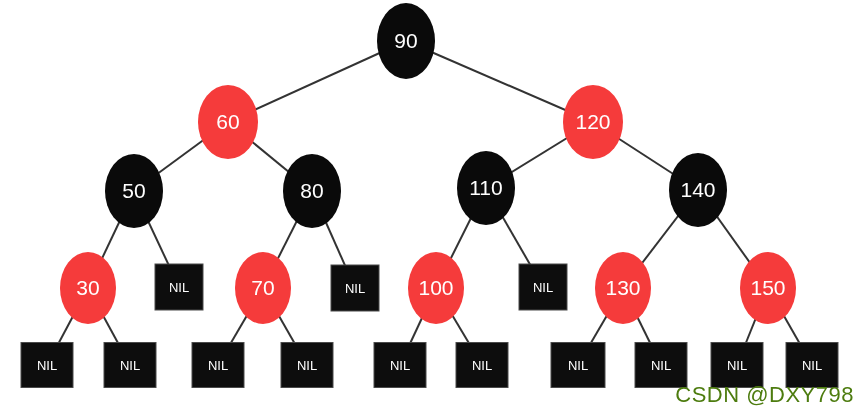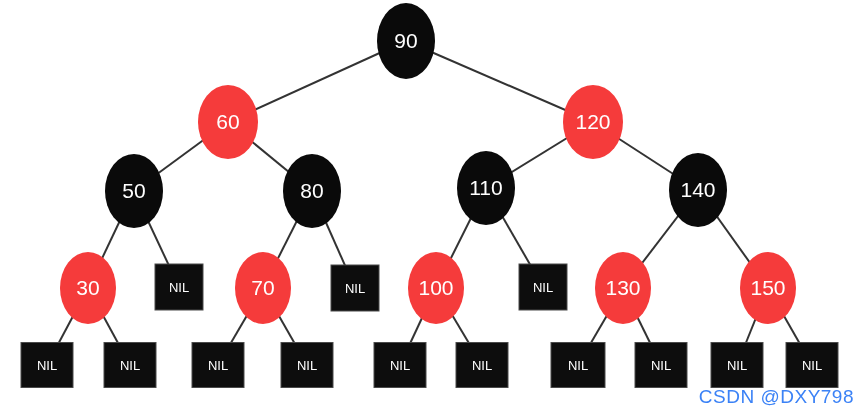--- a/index.html
+++ b/index.html
@@ -23,23 +23,23 @@
     height: 410px;
   }
   .node-label {
     font-family: "Liberation Sans", sans-serif;
     fill: #ffffff;
   }
   .watermark {
     position: absolute;
     right: 1px;
     bottom: 2px;
-    font-size: 19px;
+    font-size: 22px;
     letter-spacing: 0.5px;
-    color: #3b82f6;
+    color: #4d7c0f;
     font-family: "Liberation Sans", sans-serif;
     user-select: none;
   }
 </style>
 </head>
 <body>
 
 <div class="canvas">
   <svg class="tree-svg" id="tree-svg" viewBox="0 0 855 410">
       <line x1="406" y1="41" x2="228" y2="122" stroke="#333333" stroke-width="2"></line>

